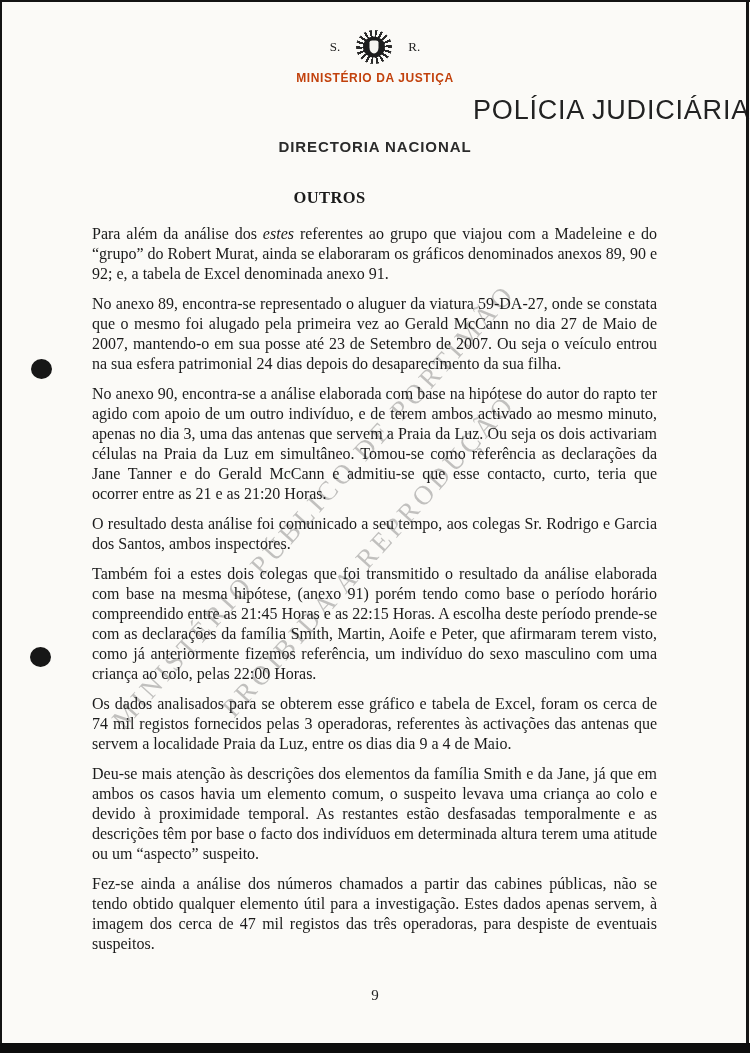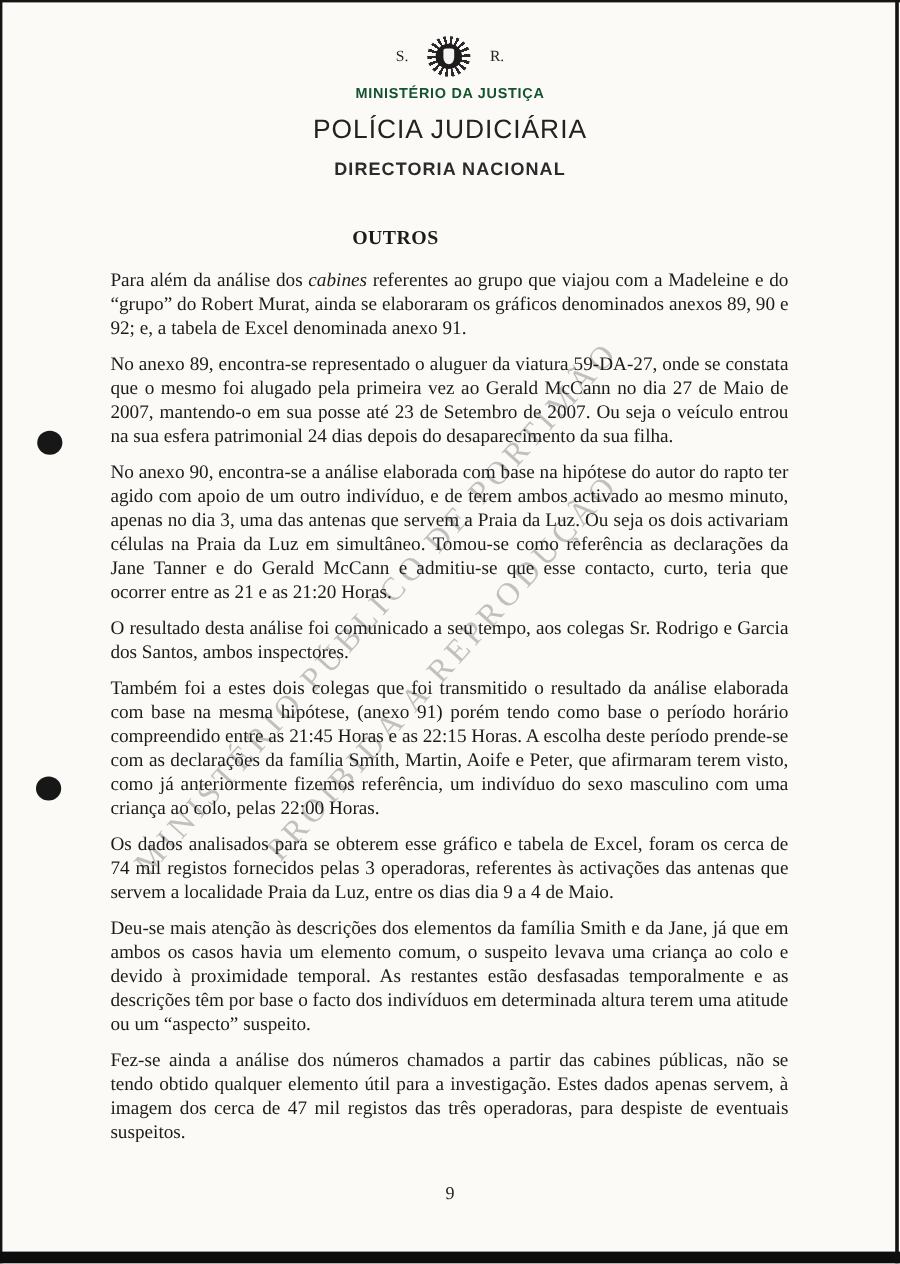--- a/index.html
+++ b/index.html
@@ -40,26 +40,26 @@
     transform:translate(-50%,-50%); background:#1d1d1d; border-radius:50%;
   }
   .emblem .shield {
     position:absolute; left:50%; top:50%; width:9px; height:13px;
     transform:translate(-50%,-50%); background:#f6f5f1;
     border-radius: 4px 4px 7px 7px / 3px 3px 9px 9px;
   }
   .ministry {
     margin-top:5px;
     font-family:"Liberation Sans", sans-serif;
-    font-size:12px; font-weight:bold; letter-spacing:0.6px; color:#14532d;
+    font-size:12px; font-weight:bold; letter-spacing:0.6px; color:#c2410c;
   }
   .agency {
     margin-top:10px;
     font-family:"Liberation Sans", sans-serif;
-    font-size:22px; font-weight:400; letter-spacing:0.8px; color:#222;
+    font-size:27px; font-weight:400; letter-spacing:0.8px; color:#222;text-align:right;
   }
   .directorate {
     margin-top:12px;
     font-family:"Liberation Sans", sans-serif;
     font-size:15px; font-weight:bold; letter-spacing:0.9px; color:#2b2b2b;
   }
 
   
   .section-title {
     position:absolute; top:188px; left:47px; width:565px;
@@ -121,21 +121,21 @@
       <span class="sr-mark">R.</span>
     </div>
     <div class="ministry">MINISTÉRIO DA JUSTIÇA</div>
     <div class="agency">POLÍCIA JUDICIÁRIA</div>
     <div class="directorate">DIRECTORIA NACIONAL</div>
   </div>
 
   <div class="section-title">OUTROS</div>
 
   <div class="content">
-    <p><span>Para além da análise dos </span><span class="italic">cabines</span><span> referentes ao grupo que viajou com a Madeleine e do “grupo” do Robert Murat, ainda se elaboraram os gráficos denominados anexos 89, 90 e 92; e, a tabela de Excel denominada anexo 91.</span></p>
+    <p><span>Para além da análise dos </span><span class="italic">estes</span><span> referentes ao grupo que viajou com a Madeleine e do “grupo” do Robert Murat, ainda se elaboraram os gráficos denominados anexos 89, 90 e 92; e, a tabela de Excel denominada anexo 91.</span></p>
     <p>No anexo 89, encontra-se representado o aluguer da viatura 59-DA-27, onde se constata que o mesmo foi alugado pela primeira vez ao Gerald McCann no dia 27 de Maio de 2007, mantendo-o em sua posse até 23 de Setembro de 2007. Ou seja o veículo entrou na sua esfera patrimonial 24 dias depois do desaparecimento da sua filha.</p>
     <p>No anexo 90, encontra-se a análise elaborada com base na hipótese do autor do rapto ter agido com apoio de um outro indivíduo, e de terem ambos activado ao mesmo minuto, apenas no dia 3, uma das antenas que servem a Praia da Luz. Ou seja os dois activariam células na Praia da Luz em simultâneo. Tomou-se como referência as declarações da Jane Tanner e do Gerald McCann e admitiu-se que esse contacto, curto, teria que ocorrer entre as 21 e as 21:20 Horas.</p>
     <p>O resultado desta análise foi comunicado a seu tempo, aos colegas Sr. Rodrigo e Garcia dos Santos, ambos inspectores.</p>
     <p>Também foi a estes dois colegas que foi transmitido o resultado da análise elaborada com base na mesma hipótese, (anexo 91) porém tendo como base o período horário compreendido entre as 21:45 Horas e as 22:15 Horas. A escolha deste período prende-se com as declarações da família Smith, Martin, Aoife e Peter, que afirmaram terem visto, como já anteriormente fizemos referência, um indivíduo do sexo masculino com uma criança ao colo, pelas 22:00 Horas.</p>
     <p>Os dados analisados para se obterem esse gráfico e tabela de Excel, foram os cerca de 74 mil registos fornecidos pelas 3 operadoras, referentes às activações das antenas que servem a localidade Praia da Luz, entre os dias dia 9 a 4 de Maio.</p>
     <p>Deu-se mais atenção às descrições dos elementos da família Smith e da Jane, já que em ambos os casos havia um elemento comum, o suspeito levava uma criança ao colo e devido à proximidade temporal. As restantes estão desfasadas temporalmente e as descrições têm por base o facto dos indivíduos em determinada altura terem uma atitude ou um “aspecto” suspeito.</p>
     <p>Fez-se ainda a análise dos números chamados a partir das cabines públicas, não se tendo obtido qualquer elemento útil para a investigação. Estes dados apenas servem, à imagem dos cerca de 47 mil registos das três operadoras, para despiste de eventuais suspeitos.</p>
   </div>
 
   <div class="page-number">9</div>

